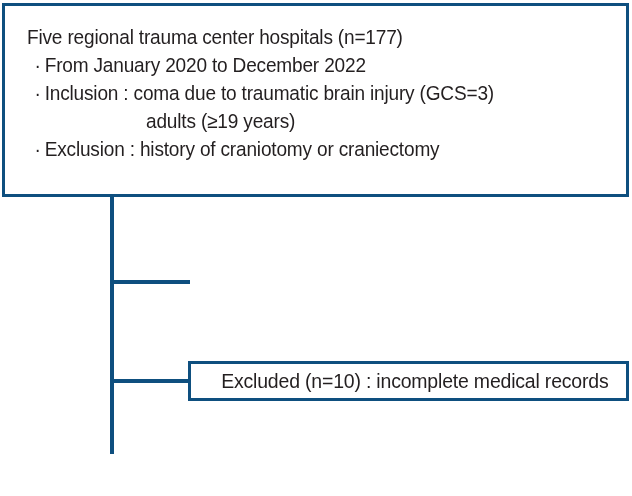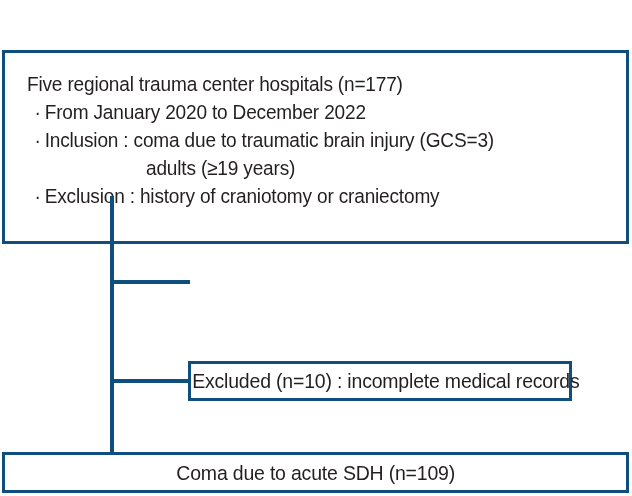--- a/index.html
+++ b/index.html
@@ -23,21 +23,20 @@
     background: #ffffff;
     color: #231f20;
   }
 
   
   #box-enrollment {
     left: 2px;
     top: 3px;
     width: 627px;
     height: 194px;
-    margin-top: 47px;
   }
   #box-enrollment .lines {
     position: absolute;
     left: 22px;
     top: 17px;
     right: 6px;
   }
   .crit-line {
     font-size: 20.5px;
     line-height: 28px;
@@ -79,21 +78,21 @@
     transform: scaleX(0.95);
   }
   .dx-line.second {
     padding-left: 72px;
   }
 
   
   #box-excluded-records {
     left: 188px;
     top: 361px;
-    width: 384px;
+    width: 441px;
     height: 40px;
     display: flex;
     align-items: center;
     justify-content: center;
     padding-left: 12px;
   }
   #box-excluded-records .rec-text {
     font-size: 20.5px;
     line-height: 24px;
     white-space: nowrap;
@@ -170,17 +169,14 @@
 
   <div class="conn" id="conn-trunk" style="background: rgb(14, 79, 127);"></div>
   <div class="conn" id="conn-branch-dx" style="background: rgb(14, 79, 127);"></div>
   <div class="conn" id="conn-branch-records" style="background: rgb(14, 79, 127);"></div>
 
 
   <div class="box" id="box-excluded-records" style="border-color: rgb(14, 79, 127);">
     <div class="rec-text">Excluded (n=10) : incomplete medical records</div>
   </div>
 
-  <div class="box" id="box-final-cohort" style="border-color: rgb(14, 79, 127);">
-    <div class="final-text">Coma due to acute SDH (n=109)</div>
-  </div>
 
 </div>
 
 </body></html>

